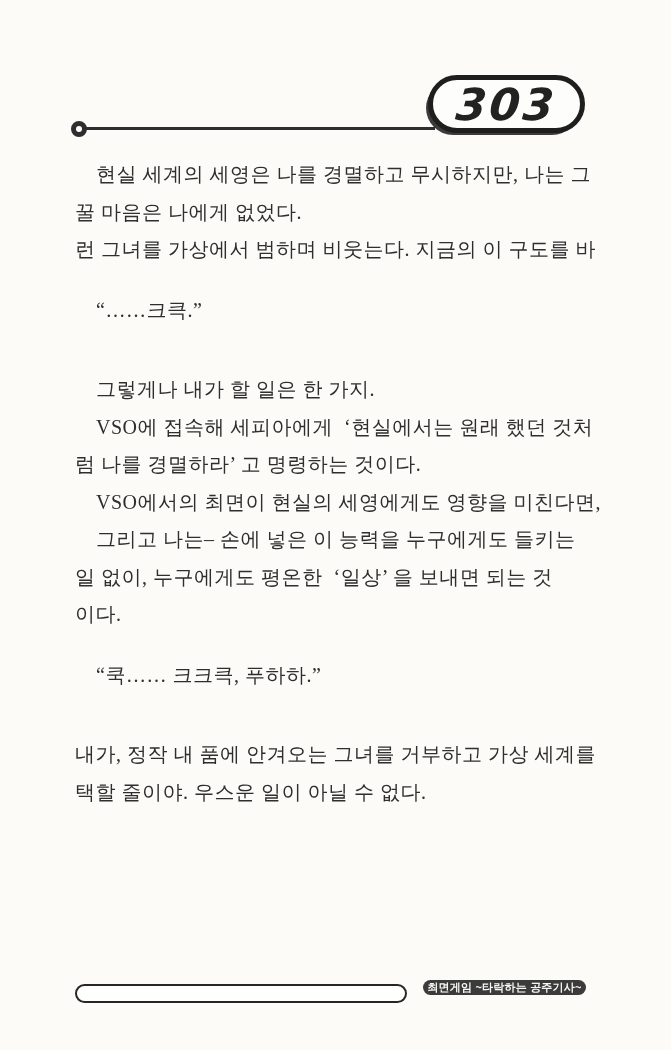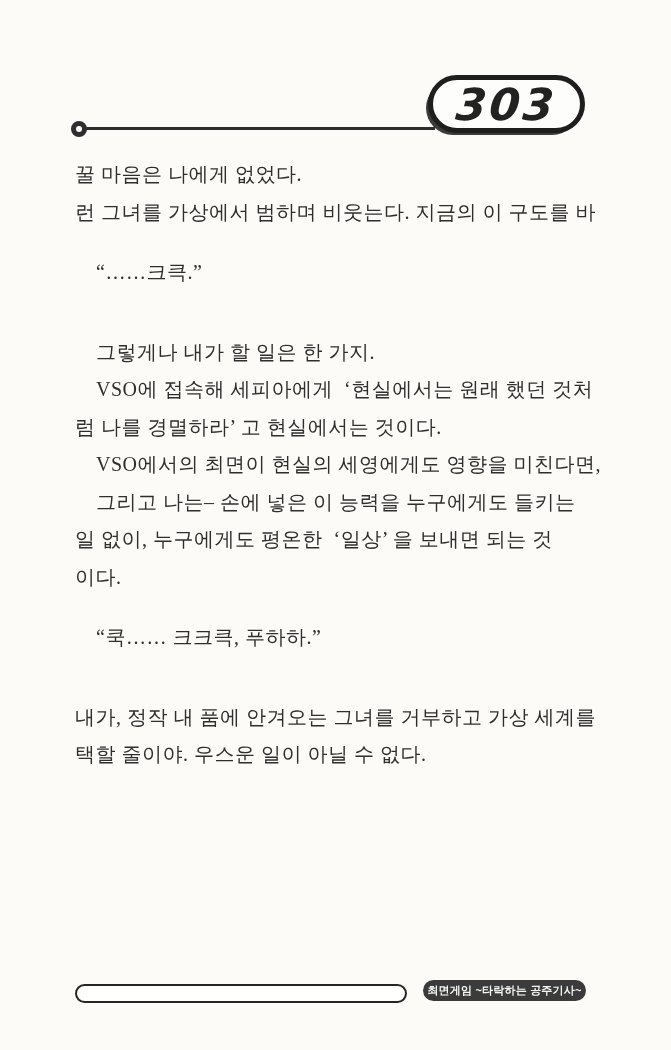--- a/index.html
+++ b/index.html
@@ -55,21 +55,21 @@
 
   
   .footer-pill {
     position:absolute; left:75px; top:984px;
     width:332px; height:19px; box-sizing:border-box;
     border:2px solid #262626; border-radius:10px;
     background:#fffffe;
   }
   .footer-badge {
     position:absolute; left:423px; top:980px;
-    width:163px; height:21px; box-sizing:border-box;
+    width:163px; height:15px; box-sizing:border-box;
     border-radius:11px;
     background:var(--badge,#3b3b3b);
     color:#f7f7f4;
     display:flex; align-items:center; justify-content:center;
     font-family:"Liberation Sans","DejaVu Sans",sans-serif;
     font-size:11px; font-weight:bold; letter-spacing:.2px;
     white-space:pre;
   }
 </style>
 </head>
@@ -78,30 +78,31 @@
 <div class="page" style="--paper: #fcfbf8; --ink: #2e2e2e; --badge: #3b3b3b;">
 
   <div class="header-ring"></div>
   <div class="header-rule"></div>
   <div class="page-number-badge">
     <span class="page-number">303</span>
   </div>
 
   <div class="body-text">
       <div class="block para">
+        <div class="line indent">현실 세계의 세영은 나를 경멸하고 무시하지만, 나는 그</div>
         <div class="line">꿀 마음은 나에게 없었다.</div>
         <div class="line">런 그녀를 가상에서 범하며 비웃는다. 지금의 이 구도를 바</div>
       </div>
       <div class="block quote">
         <div class="line indent">“……크큭.”</div>
       </div>
       <div class="block para">
         <div class="line indent">그렇게나 내가 할 일은 한 가지.</div>
         <div class="line indent">VSO에 접속해 세피아에게  ‘현실에서는 원래 했던 것처</div>
-        <div class="line">럼 나를 경멸하라’ 고 현실에서는 것이다.</div>
+        <div class="line">럼 나를 경멸하라’ 고 명령하는 것이다.</div>
         <div class="line indent">VSO에서의 최면이 현실의 세영에게도 영향을 미친다면,</div>
         <div class="line indent">그리고 나는– 손에 넣은 이 능력을 누구에게도 들키는</div>
         <div class="line">일 없이, 누구에게도 평온한  ‘일상’ 을 보내면 되는 것</div>
         <div class="line">이다.</div>
       </div>
       <div class="block quote">
         <div class="line indent">“쿡…… 크크큭, 푸하하.”</div>
       </div>
       <div class="block para">
         <div class="line">내가, 정작 내 품에 안겨오는 그녀를 거부하고 가상 세계를</div>

